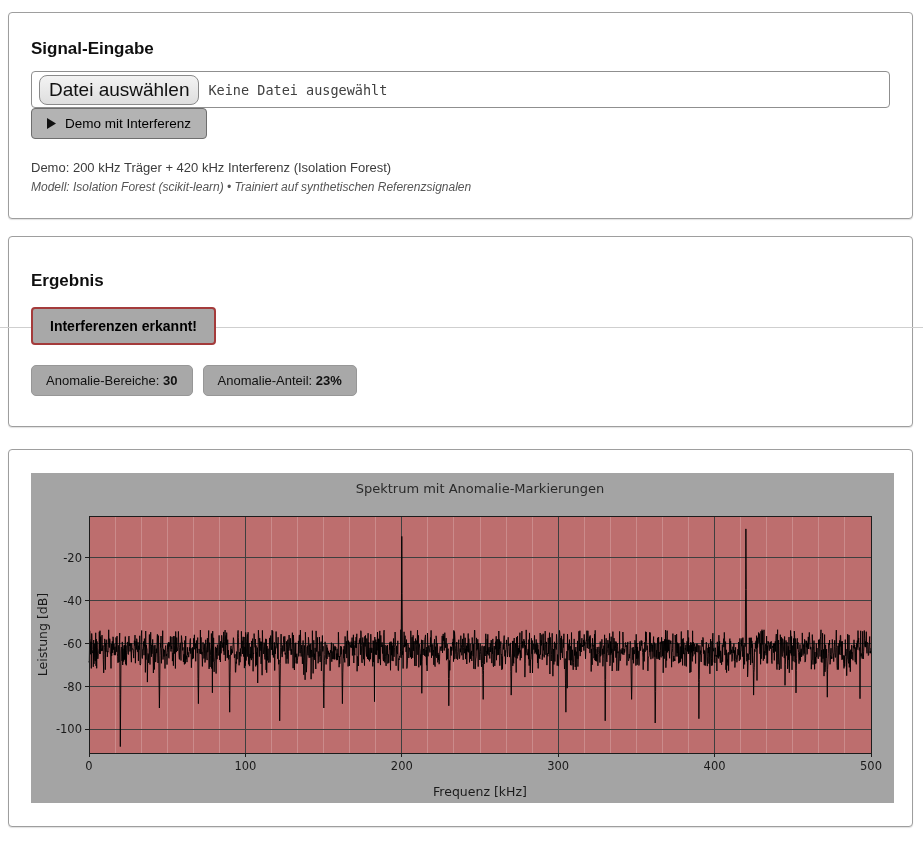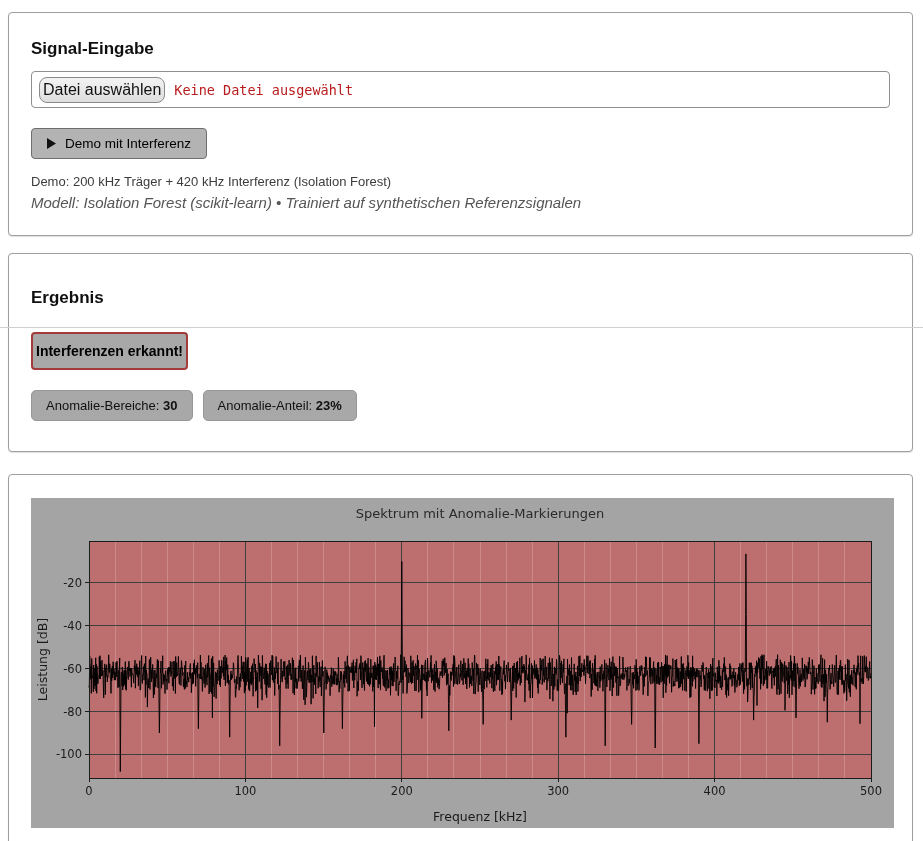--- a/index.html
+++ b/index.html
@@ -34,63 +34,63 @@
     border-radius: 4px;
     display: flex; align-items: center;
     padding-left: 7px;
     background: #fff;
     cursor: pointer;
   }
   .file-choose-btn {
     background: linear-gradient(#f3f3f3, #dedede);
     border: 1px solid #8a8a8a;
     border-radius: 8px;
-    padding: 3px 3px;
-    font-size: 16px;
+    padding: 3px 9px;
+    font-size: 19px;
     color: #111;
   }
   .file-status {
     font-family: "DejaVu Sans Mono", "Liberation Mono", monospace;
     font-size: 13.5px;
     margin-left: 9px;
-    color: #b91c1c;
-  }
-
-  .btn-row { margin-top: 20px; display: flex; gap: 10px; }
+    color: #404040;
+  }
+
+  .btn-row { display: flex; gap: 10px; }
   .btn {
     display: inline-flex; align-items: center; gap: 8px;
     background: #b3b3b3;
     border: 1px solid #6e6e6e;
     border-radius: 4px;
     padding: 7px 15px;
     font-size: 13.5px;
     color: #000;
     cursor: pointer;
   }
   .btn svg { display: block; }
 
-  .note-demo { margin-top: 15px; font-size: 13px; color: #3c3c3c; }
-  .note-model { margin-top: 5px; font-size: 15px; font-style: italic; color: #555; }
+  .note-demo { margin-top: 21px; font-size: 13px; color: #3c3c3c; }
+  .note-model { margin-top: 5px; font-size: 12px; font-style: italic; color: #555; }
 
   #full-divider {
     position: absolute;
     left: 0; top: 327px;
     width: 923px; height: 0;
     border-top: 1px solid #cfcfcf;
     z-index: 3;
   }
 
   .alert-box {
     position: relative; z-index: 4;
     display: inline-block;
-    margin-top: 24px;
+    margin-top: 16px;
     background: #a8a8a8;
     border: 2px solid #a43b3b;
     border-radius: 4px;
-    padding: 9px 3px;
+    padding: 9px 17px;
     font-size: 14px; font-weight: bold; color: #000;
   }
 
   .stats-row { margin-top: 20px; display: flex; gap: 10px; text-align: center; }
   .stat-badge {
     background: #a8a8a8;
     border: 1px solid #979797;
     border-radius: 5px;
     padding: 7px 14px;
     font-size: 13px;

